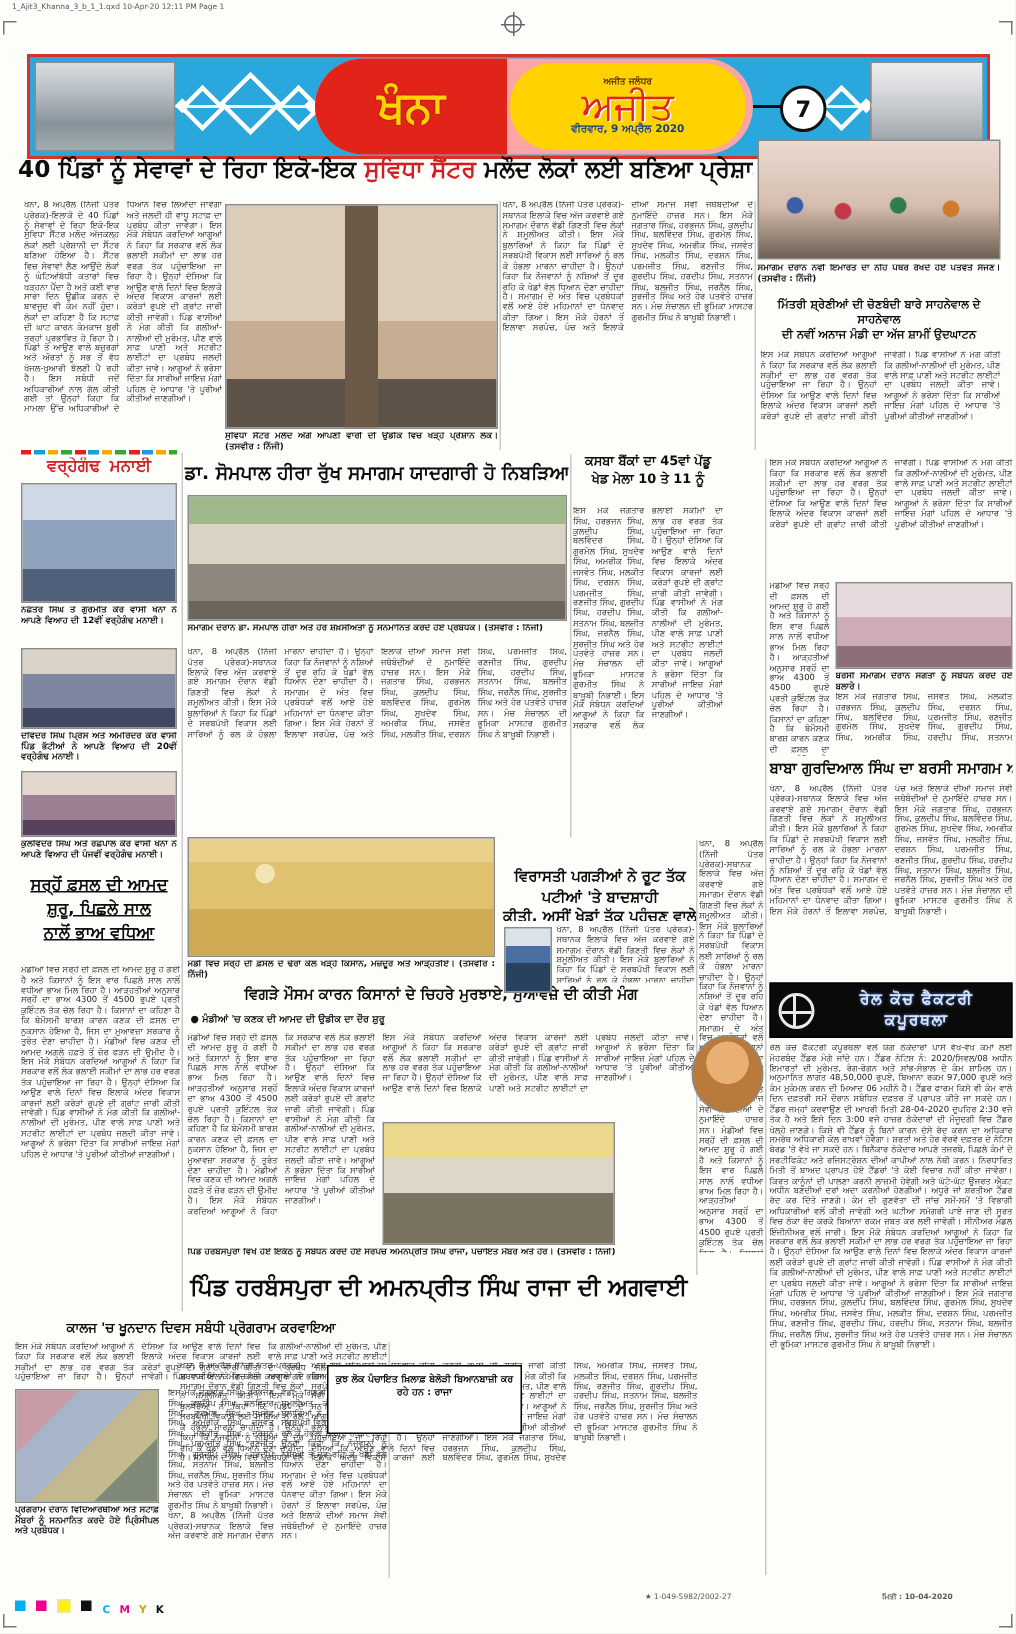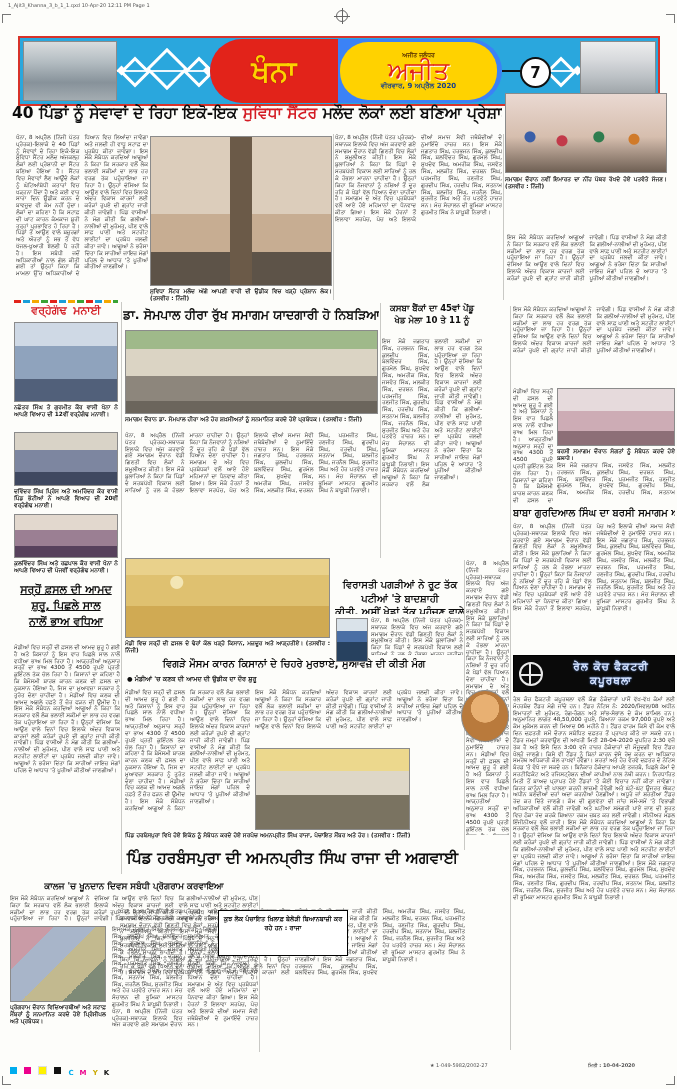--- a/index.html
+++ b/index.html
@@ -15,21 +15,21 @@
   .hl{font-weight:bold;color:#0c0c0c;white-space:nowrap;overflow:hidden;text-align:center;}
   .hl-wrap{font-weight:bold;color:#0c0c0c;overflow:hidden;text-align:center;}
   .photo{border:1px solid #8b8b8b;}
   .vr{width:1px;background:#c9c9c5;}
   .tiny{font-size:5px;color:#555;}
   
   .masthead{left:18px;top:36px;width:642px;height:70px;background:#2aa7dd;border:2px solid #d8332a;}
   .mh-line{position:absolute;left:4px;right:4px;top:32px;height:2px;background:rgba(255,255,255,.9);}
   .dm{position:absolute;width:16px;height:16px;border:3px solid #fff;transform:rotate(45deg);}
   .dm-s{position:absolute;width:7px;height:7px;background:#fff;transform:rotate(45deg);}
-  .capsule{position:absolute;left:190px;top:1px;width:292px;height:64px;background:#3b82f6;border-radius:32px;display:flex;align-items:stretch;}
+  .capsule{position:absolute;left:190px;top:1px;width:292px;height:64px;background:#fca5a5;border-radius:32px;display:flex;align-items:stretch;}
   .cap-red{width:128px;background:#e2231a;border-radius:32px 0 0 32px;display:flex;align-items:center;justify-content:center;}
   .cap-khanna{color:#ffd200;font-size:29px;font-weight:bold;text-shadow:0 0 1px #7a0000;}
   .cap-yellow{flex:1;margin:3px 5px 3px 2px;background:#ffd200;border-radius:28px;display:flex;flex-direction:column;align-items:center;justify-content:center;}
   .cap-super{font-size:6px;color:#4f2a00;font-weight:bold;line-height:1;}
   .cap-ajit{font-size:25px;font-weight:normal;color:#e2231a;line-height:1;text-shadow:1px 1px 0 #fff;}
   .cap-date{font-size:7px;font-weight:bold;color:#17418c;line-height:1.1;}
   .pgline{position:absolute;left:482px;top:32px;width:22px;height:2px;background:#101010;}
   .pgcircle{position:absolute;left:500px;top:19px;width:27px;height:27px;background:#fff;border:2.5px solid #101010;border-radius:50%;
             display:flex;align-items:center;justify-content:center;font-size:15px;font-weight:bold;color:#101010;}
   
@@ -134,20 +134,24 @@
   </div>
 
   <div class="abs photo ph-building" style="left:150px;top:136px;width:182px;height:150px;"></div>
   <div class="abs cap" style="left:150px;top:288px;width:182px;height:13px;">ਸੁਵਿਧਾ ਸੈਂਟਰ ਮਲੌਦ ਅੱਗੇ ਆਪਣੀ ਵਾਰੀ ਦੀ ਉਡੀਕ ਵਿਚ ਖੜ੍ਹੇ ਪ੍ਰੇਸ਼ਾਨ ਲੋਕ। (ਤਸਵੀਰ : ਨਿੱਜੀ)</div>
 
   <div class="abs bt c2" style="left:335px;top:134px;width:167px;height:166px;">
     <span>ਖੰਨਾ, 8 ਅਪ੍ਰੈਲ (ਨਿੱਜੀ ਪੱਤਰ ਪ੍ਰੇਰਕ)-ਸਥਾਨਕ ਇਲਾਕੇ ਵਿਚ ਅੱਜ ਕਰਵਾਏ ਗਏ ਸਮਾਗਮ ਦੌਰਾਨ ਵੱਡੀ ਗਿਣਤੀ ਵਿਚ ਲੋਕਾਂ ਨੇ ਸ਼ਮੂਲੀਅਤ ਕੀਤੀ। ਇਸ ਮੌਕੇ ਬੁਲਾਰਿਆਂ ਨੇ ਕਿਹਾ ਕਿ ਪਿੰਡਾਂ ਦੇ ਸਰਬਪੱਖੀ ਵਿਕਾਸ ਲਈ ਸਾਰਿਆਂ ਨੂੰ ਰਲ ਕੇ ਹੰਭਲਾ ਮਾਰਨਾ ਚਾਹੀਦਾ ਹੈ। ਉਨ੍ਹਾਂ ਕਿਹਾ ਕਿ ਨੌਜਵਾਨਾਂ ਨੂੰ ਨਸ਼ਿਆਂ ਤੋਂ ਦੂਰ ਰਹਿ ਕੇ ਖੇਡਾਂ ਵੱਲ ਧਿਆਨ ਦੇਣਾ ਚਾਹੀਦਾ ਹੈ। ਸਮਾਗਮ ਦੇ ਅੰਤ ਵਿਚ ਪ੍ਰਬੰਧਕਾਂ ਵਲੋਂ ਆਏ ਹੋਏ ਮਹਿਮਾਨਾਂ ਦਾ ਧੰਨਵਾਦ ਕੀਤਾ ਗਿਆ। ਇਸ ਮੌਕੇ ਹੋਰਨਾਂ ਤੋਂ ਇਲਾਵਾ ਸਰਪੰਚ, ਪੰਚ ਅਤੇ ਇਲਾਕੇ ਦੀਆਂ ਸਮਾਜ ਸੇਵੀ ਜਥੇਬੰਦੀਆਂ ਦੇ ਨੁਮਾਇੰਦੇ ਹਾਜ਼ਰ ਸਨ।</span>
     <span>ਇਸ ਮੌਕੇ ਜਗਤਾਰ ਸਿੰਘ, ਹਰਭਜਨ ਸਿੰਘ, ਕੁਲਦੀਪ ਸਿੰਘ, ਬਲਵਿੰਦਰ ਸਿੰਘ, ਗੁਰਮੇਲ ਸਿੰਘ, ਸੁਖਦੇਵ ਸਿੰਘ, ਅਮਰੀਕ ਸਿੰਘ, ਜਸਵੰਤ ਸਿੰਘ, ਮਲਕੀਤ ਸਿੰਘ, ਦਰਸ਼ਨ ਸਿੰਘ, ਪਰਮਜੀਤ ਸਿੰਘ, ਰਣਜੀਤ ਸਿੰਘ, ਗੁਰਦੀਪ ਸਿੰਘ, ਹਰਦੀਪ ਸਿੰਘ, ਸਤਨਾਮ ਸਿੰਘ, ਬਲਜੀਤ ਸਿੰਘ, ਜਰਨੈਲ ਸਿੰਘ, ਸੁਰਜੀਤ ਸਿੰਘ ਅਤੇ ਹੋਰ ਪਤਵੰਤੇ ਹਾਜ਼ਰ ਸਨ। ਮੰਚ ਸੰਚਾਲਨ ਦੀ ਭੂਮਿਕਾ ਮਾਸਟਰ ਗੁਰਮੀਤ ਸਿੰਘ ਨੇ ਬਾਖ਼ੂਬੀ ਨਿਭਾਈ।</span>
   </div>
 
+  <div class="abs hl-wrap" style="left:507px;top:198px;width:158px;height:32px;font-size:7.6px;line-height:1.3;">
+    <div>ਮਿੱਤਰੀ ਸ਼੍ਰੇਣੀਆਂ ਦੀ ਚੋਣਬੰਦੀ ਬਾਰੇ ਸਾਹਨੇਵਾਲ ਦੇ ਸਾਹਨੇਵਾਲ</div>
+    <div>ਦੀ ਨਵੀਂ ਅਨਾਜ ਮੰਡੀ ਦਾ ਅੱਜ ਸ਼ਾਮੀਂ ਉਦਘਾਟਨ</div>
+  </div>
   <div class="abs bt c2" style="left:507px;top:234px;width:160px;height:66px;">
     <span>ਇਸ ਮੌਕੇ ਸੰਬੋਧਨ ਕਰਦਿਆਂ ਆਗੂਆਂ ਨੇ ਕਿਹਾ ਕਿ ਸਰਕਾਰ ਵਲੋਂ ਲੋਕ ਭਲਾਈ ਸਕੀਮਾਂ ਦਾ ਲਾਭ ਹਰ ਵਰਗ ਤੱਕ ਪਹੁੰਚਾਇਆ ਜਾ ਰਿਹਾ ਹੈ। ਉਨ੍ਹਾਂ ਦੱਸਿਆ ਕਿ ਆਉਣ ਵਾਲੇ ਦਿਨਾਂ ਵਿਚ ਇਲਾਕੇ ਅੰਦਰ ਵਿਕਾਸ ਕਾਰਜਾਂ ਲਈ ਕਰੋੜਾਂ ਰੁਪਏ ਦੀ ਗ੍ਰਾਂਟ ਜਾਰੀ ਕੀਤੀ ਜਾਵੇਗੀ। ਪਿੰਡ ਵਾਸੀਆਂ ਨੇ ਮੰਗ ਕੀਤੀ ਕਿ ਗਲੀਆਂ-ਨਾਲੀਆਂ ਦੀ ਮੁਰੰਮਤ, ਪੀਣ ਵਾਲੇ ਸਾਫ਼ ਪਾਣੀ ਅਤੇ ਸਟਰੀਟ ਲਾਈਟਾਂ ਦਾ ਪ੍ਰਬੰਧ ਜਲਦੀ ਕੀਤਾ ਜਾਵੇ। ਆਗੂਆਂ ਨੇ ਭਰੋਸਾ ਦਿੱਤਾ ਕਿ ਸਾਰੀਆਂ ਜਾਇਜ਼ ਮੰਗਾਂ ਪਹਿਲ ਦੇ ਆਧਾਰ 'ਤੇ ਪੂਰੀਆਂ ਕੀਤੀਆਂ ਜਾਣਗੀਆਂ।</span>
   </div>
 
   <div class="abs dashes" style="left:14px;top:300px;width:104px;"></div>
   <div class="abs ann-title" style="left:14px;top:305px;width:104px;height:15px;font-family:Liberation Mono, monospace;">ਵਰ੍ਹੇਗੰਢ ਮਨਾਈ</div>
   <div class="abs photo ph-couple1" style="left:14px;top:322px;width:104px;height:80px;"></div>
   <div class="abs cap" style="left:14px;top:404px;width:104px;height:26px;">ਨਛੱਤਰ ਸਿੰਘ ਤੇ ਗੁਰਮੀਤ ਕੌਰ ਵਾਸੀ ਖੰਨਾ ਨੇ ਆਪਣੇ ਵਿਆਹ ਦੀ 12ਵੀਂ ਵਰ੍ਹੇਗੰਢ ਮਨਾਈ।</div>
   <div class="abs photo ph-couple2" style="left:14px;top:432px;width:104px;height:54px;"></div>
   <div class="abs cap" style="left:14px;top:488px;width:104px;height:24px;">ਦਵਿੰਦਰ ਸਿੰਘ ਪ੍ਰਿੰਸ ਅਤੇ ਅਮਰਿੰਦਰ ਕੌਰ ਵਾਸੀ ਪਿੰਡ ਭੱਟੀਆਂ ਨੇ ਆਪਣੇ ਵਿਆਹ ਦੀ 20ਵੀਂ ਵਰ੍ਹੇਗੰਢ ਮਨਾਈ।</div>

